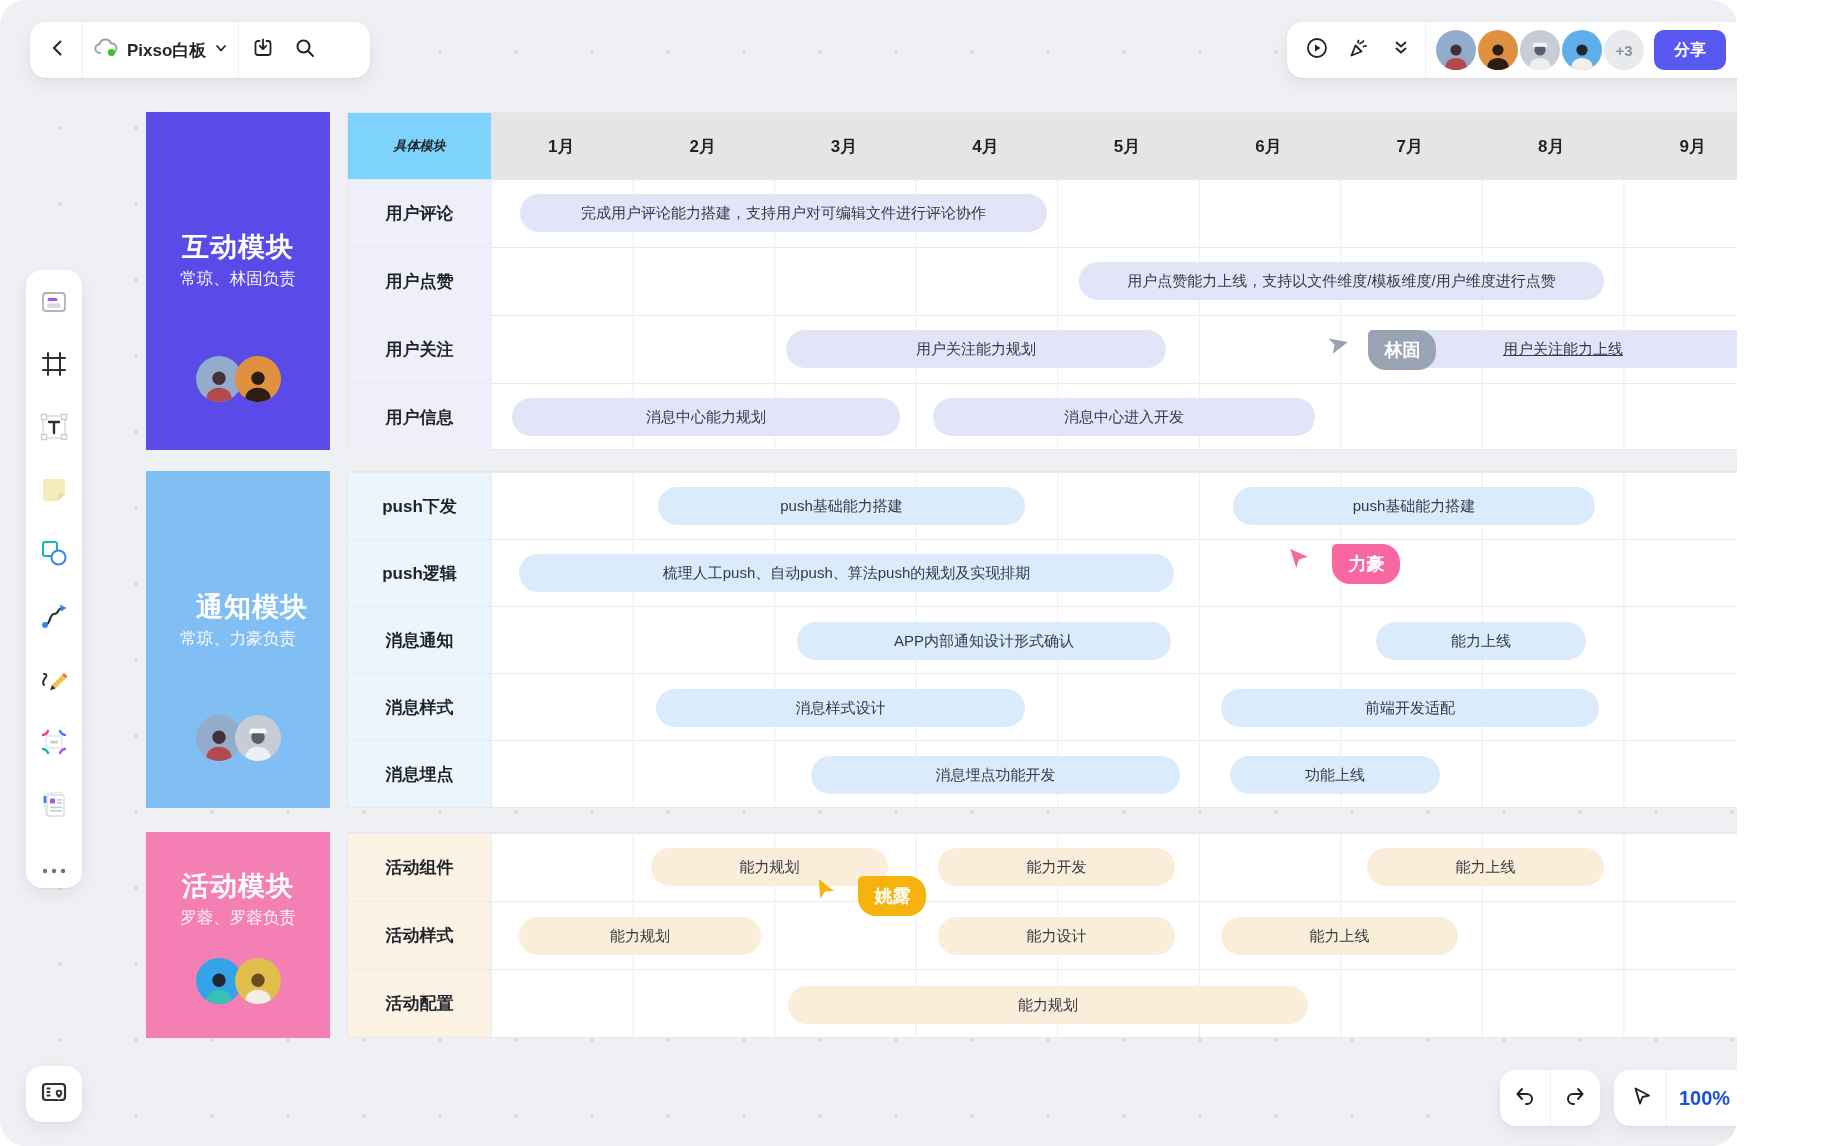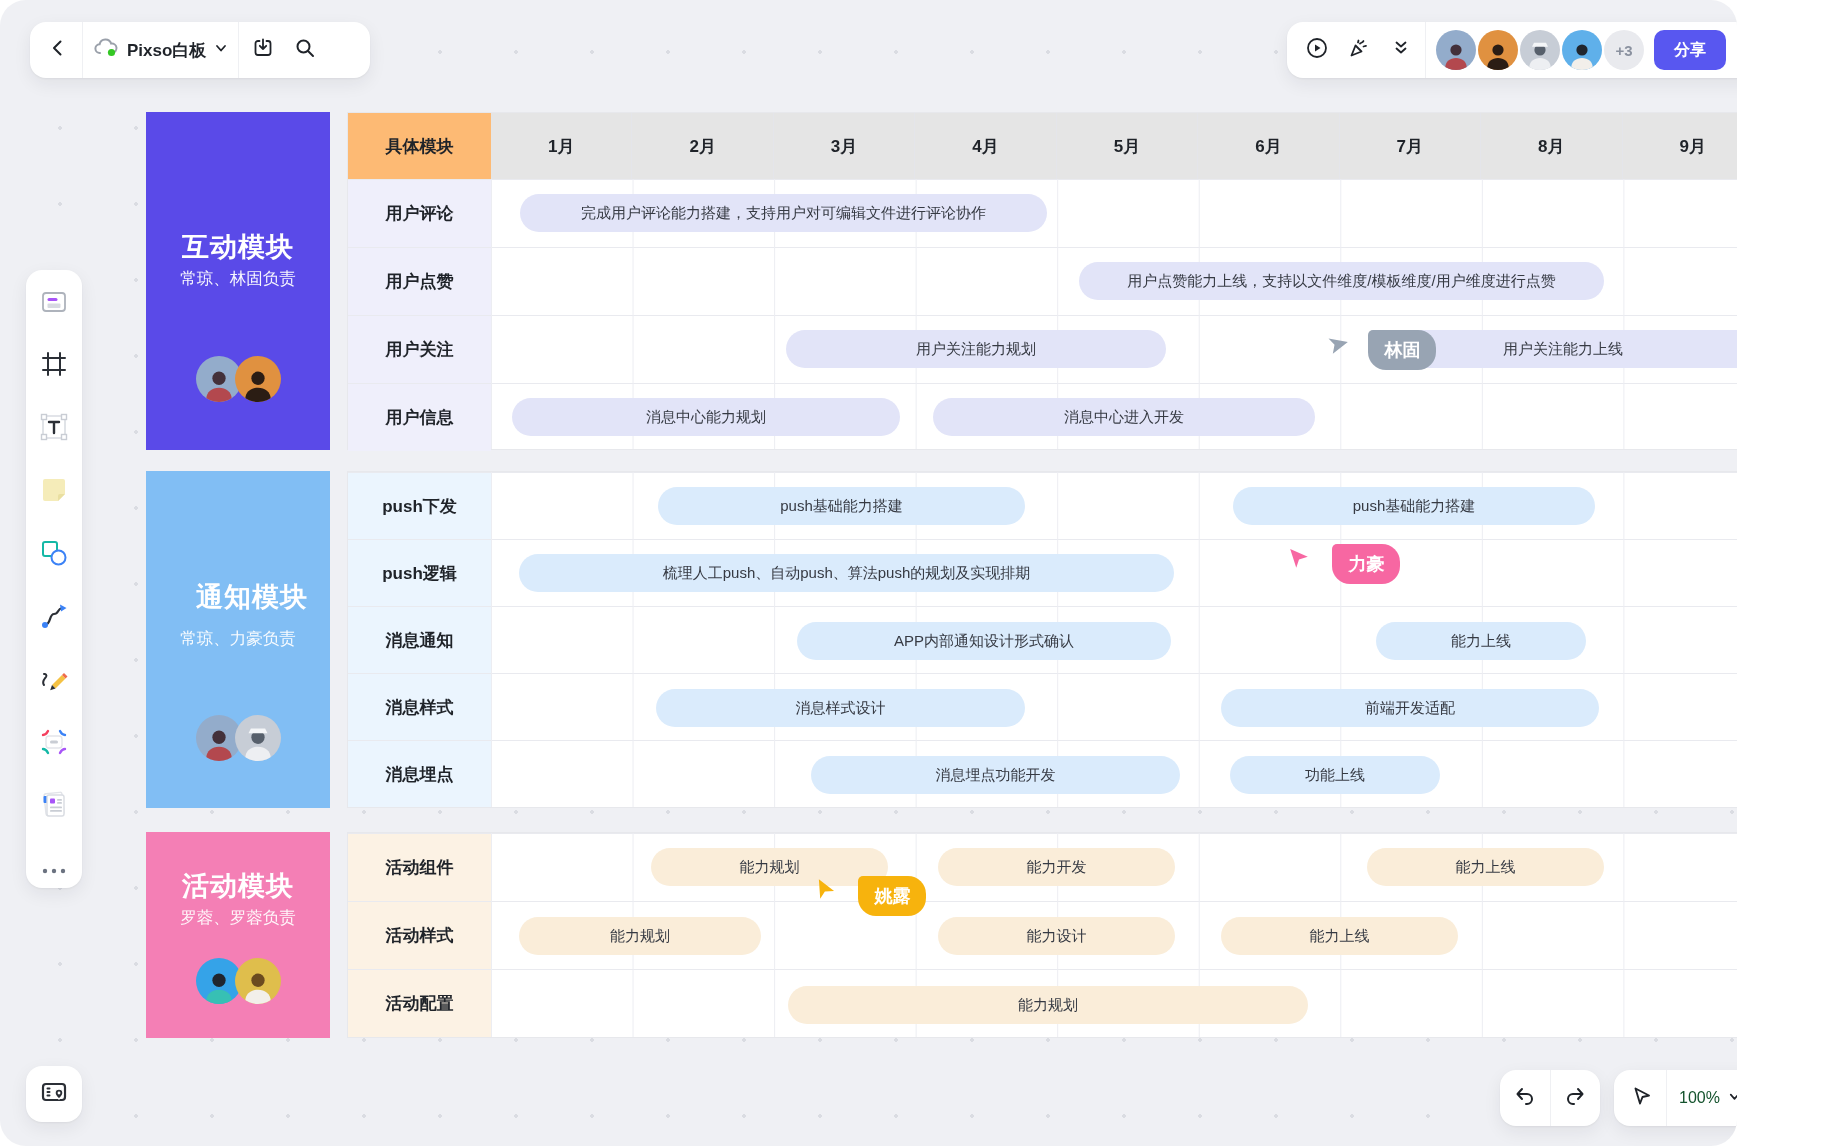--- a/index.html
+++ b/index.html
@@ -29,41 +29,41 @@
   .module .m-title{position:absolute;left:0;right:0;text-align:center;font-size:27px;font-weight:700;letter-spacing:1px;}
   .module .m-sub{position:absolute;left:0;right:0;text-align:center;font-size:16.5px;color:rgba(255,255,255,.95);}
   .module .m-avatars{position:absolute;left:0;right:0;display:flex;justify-content:center;}
   .module .m-avatars .avatar{width:46px;height:46px;}
   .module .m-avatars .avatar + .avatar{margin-left:-7px;}
   
   .section{position:absolute;left:347px;width:1417px;background:#fff;border:1px solid #E7E8EC;display:flex;flex-direction:column;}
   .grid-overlay{position:absolute;left:143px;top:0;right:0;bottom:0;z-index:1;
     background-image:linear-gradient(to right,#ECEDF2 1px,transparent 1px);background-size:141.56px 100%;}
   .hdr-row{display:flex;height:66px;flex:0 0 auto;position:relative;z-index:2;}
-  .hdr-label{width:143px;background:#fdba74;display:flex;align-items:center;justify-content:center;font-size:17px;font-weight:700;}
+  .hdr-label{width:143px;background:#7dd3fc;display:flex;align-items:center;justify-content:center;font-size:13px;font-weight:700;font-style:italic;}
   .hdr-month{flex:1;background:#e5e5e5;border-left:1px solid #E4E5EA;display:flex;align-items:center;justify-content:center;
     font-size:17px;font-weight:700;}
   .row{display:flex;flex:1;border-top:1px solid #E9EAEF;position:relative;}
   .section .row:first-child{border-top:none;}
   .row-label{width:143px;display:flex;align-items:center;justify-content:center;font-size:17px;font-weight:700;position:relative;z-index:2;}
   .row-space{flex:1;}
   .s1 .row-label{background:#EFEFFB;}
   .s2 .row-label{background:#EBF5FE;}
   .s3 .row-label{background:#FCF2E4;}
   .bar{position:absolute;height:38px;border-radius:19px;display:flex;align-items:center;justify-content:center;
     font-size:15px;color:#363A43;z-index:3;white-space:nowrap;cursor:pointer;}
   .s1 .bar{background:#E2E4F8;}
   .s2 .bar{background:#DAEBFC;}
   .s3 .bar{background:#FAEDD9;}
   
   .live-cursor{position:absolute;z-index:6;}
   .cursor-tag{display:inline-block;color:#fff;font-size:18px;font-weight:700;padding:8px 16px;
     border-radius:5px 18px 18px 18px;margin:4px 0 0 18px;white-space:nowrap;}
   
-  .zoom-txt{font-size:16px;font-weight:400;color:#14532d;padding:0 2px;}
+  .zoom-txt{font-size:20px;font-weight:700;color:#1d4ed8;padding:0 2px;}
   svg{flex:0 0 auto;}
 </style>
 </head>
 <body>
 
 <div class="stage">
 
   <div class="pill" style="left:30px;top:22px;width:340px;height:56px;padding:0 10px;gap:6px;">
     <div class="icon-btn">
       <span class="icon">
@@ -290,21 +290,21 @@
       <span class="avatar" style="background:#E09140;">
         <svg width="40" height="38" viewBox="0 0 24 24">
             <circle cx="12" cy="9" r="4.2" fill="#2B1D14"></circle>
             <path d="M4 22 c0-4.4 3.6-7 8-7 s8 2.6 8 7 v2 H4 Z" fill="#2B1D14"></path>
           </svg>
       </span>
     </div>
   </div>
 
   <div class="module" style="top:471px;height:337px;background:#81BEF4;">
-    <div class="m-title" style="top:108px;padding-left:28px;">通知模块</div>
+    <div class="m-title" style="top:118px;padding-left:28px;">通知模块</div>
     <div class="m-sub" style="top:157px;">常琼、力豪负责</div>
     <div class="m-avatars" style="top:244px;">
       <span class="avatar" style="background:#93ACCB;">
         <svg width="40" height="38" viewBox="0 0 24 24">
             <circle cx="12" cy="9" r="4.2" fill="#43303A"></circle>
             <path d="M4 22 c0-4.4 3.6-7 8-7 s8 2.6 8 7 v2 H4 Z" fill="#B3484E"></path>
           </svg>
       </span>
       <span class="avatar" style="background:#C7CDD6;">
         <svg width="40" height="38" viewBox="0 0 24 24">
@@ -361,21 +361,21 @@
       <div class="row-label">用户关注</div>
         <div class="row-space"></div>
     </div>
     <div class="row" style="flex:0 0 68px;">
       <div class="row-label">用户信息</div>
         <div class="row-space"></div>
     </div>
     <div class="bar" style="left:172px;top:81px;width:527px;">完成用户评论能力搭建，支持用户对可编辑文件进行评论协作</div>
     <div class="bar" style="left:731px;top:149px;width:525px;">用户点赞能力上线，支持以文件维度/模板维度/用户维度进行点赞</div>
     <div class="bar" style="left:438px;top:217px;width:380px;">用户关注能力规划</div>
-    <div class="bar" style="left:1024px;top:217px;width:382px;">用户关注能力上线</div>
+    <div class="bar" style="left:1024px;top:217px;width:382px;text-decoration:underline;">用户关注能力上线</div>
     <div class="bar" style="left:164px;top:285px;width:388px;">消息中心能力规划</div>
     <div class="bar" style="left:585px;top:285px;width:382px;">消息中心进入开发</div>
   </div>
 
   <div class="section s2" style="top:471px;height:337px;">
     <div class="grid-overlay"></div>
     <div class="row">
       <div class="row-label">push下发</div>
         <div class="row-space"></div>
     </div>

